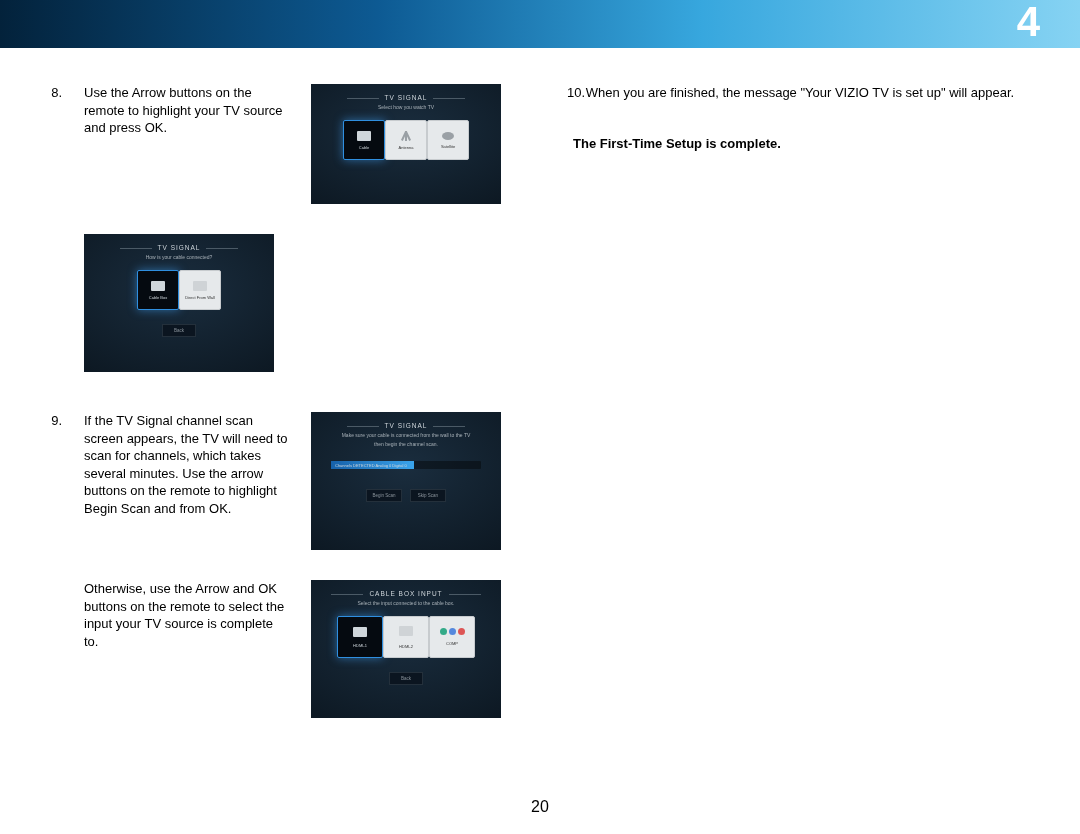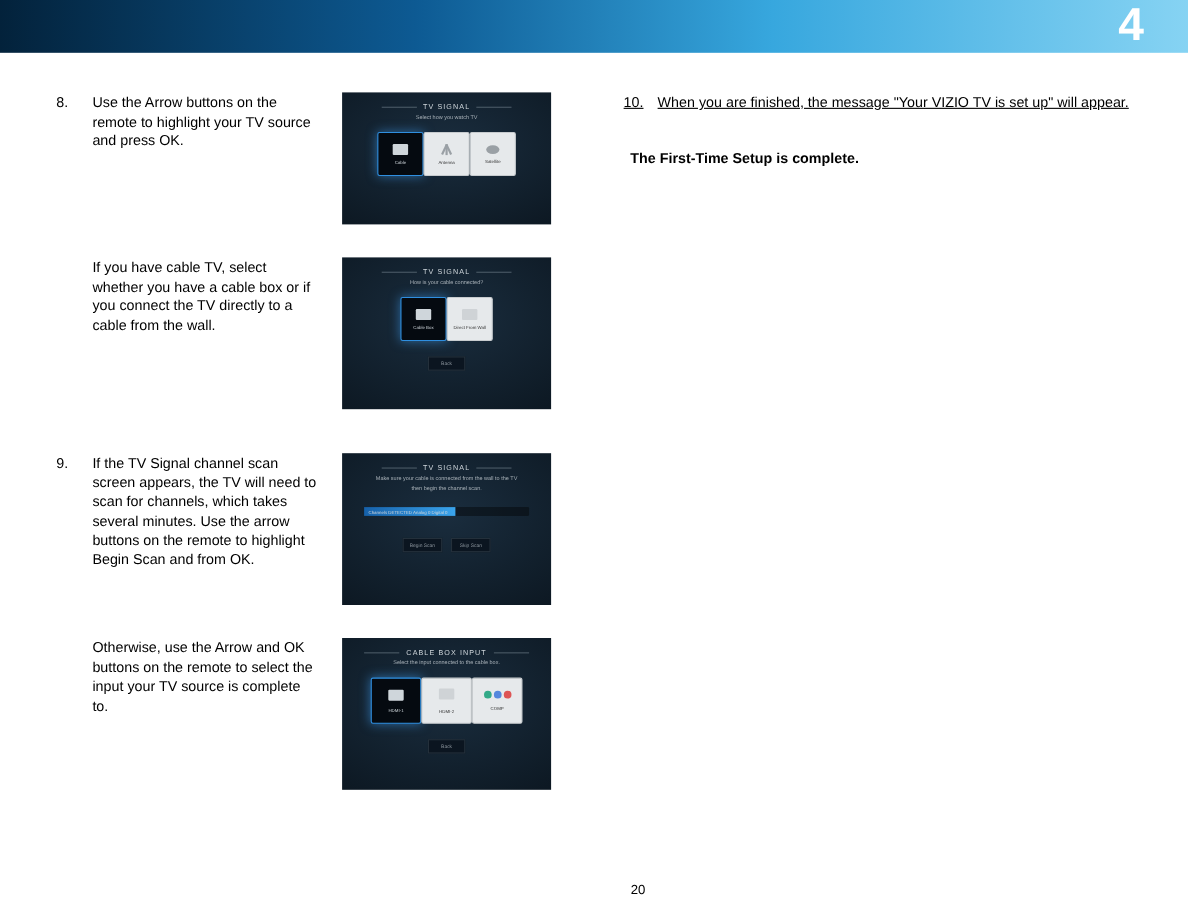--- a/index.html
+++ b/index.html
@@ -174,22 +174,21 @@
     font-weight:700;
     font-size:13px;
     margin-top:34px;
     margin-left:8px;
   }
   .pagenum {
     position:absolute;
     bottom:18px;
     left:50%;
     transform:translateX(-50%);
-    font-size:12px;
-    margin-left:40px;
+    font-size:16px;
   }
 </style>
 </head>
 <body>
 
 <div class="header-bar">
   <div class="chapter-num">4</div>
 </div>
 
 <div class="page">
@@ -216,21 +215,20 @@
           <div class="tile unsel">
               <div class="ic sat"></div>
               <span>Satellite</span>
             </div>
         </div>
       </div>
     </div>
 
     <div class="row">
       <div class="num"></div>
-      <div class="text">If you have cable TV, select whether you have a cable box or if you connect the TV directly to a cable from the wall.</div>
       <div class="shot tall">
         <div class="title">TV SIGNAL</div>
         <div class="sub">How is your cable connected?</div>
         <div class="tiles">
           <div class="tile sel">
               <div class="ic"></div>
               <span>Cable Box</span>
             </div>
           <div class="tile unsel">
               <div class="ic"></div>
@@ -287,21 +285,21 @@
             <span>COMP</span>
           </div>
         </div>
         <div class="back">Back</div>
       </div>
     </div>
 
   </div>
 
   <div class="col">
-    <div class="row" style="gap:12px;text-decoration:underline;">
+    <div class="row" style="gap:0;">
       <div class="num" style="width:20px;">10.</div>
       <div class="text wide">When you are finished, the message "Your VIZIO TV is set up" will appear.</div>
     </div>
     <div class="complete">The First-Time Setup is complete.</div>
   </div>
 
 </div>
 
 <div class="pagenum">20</div>
 

